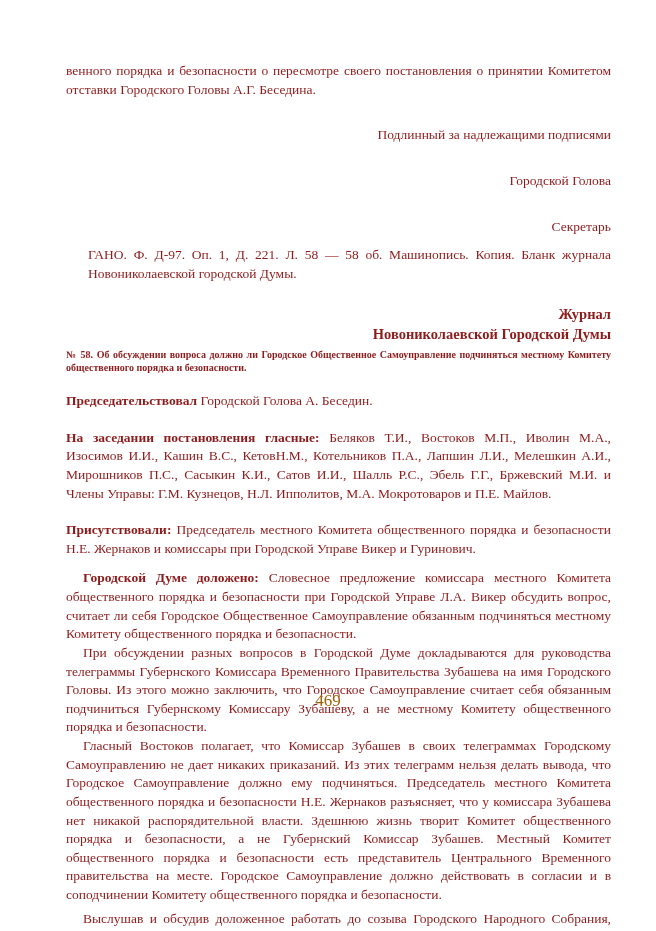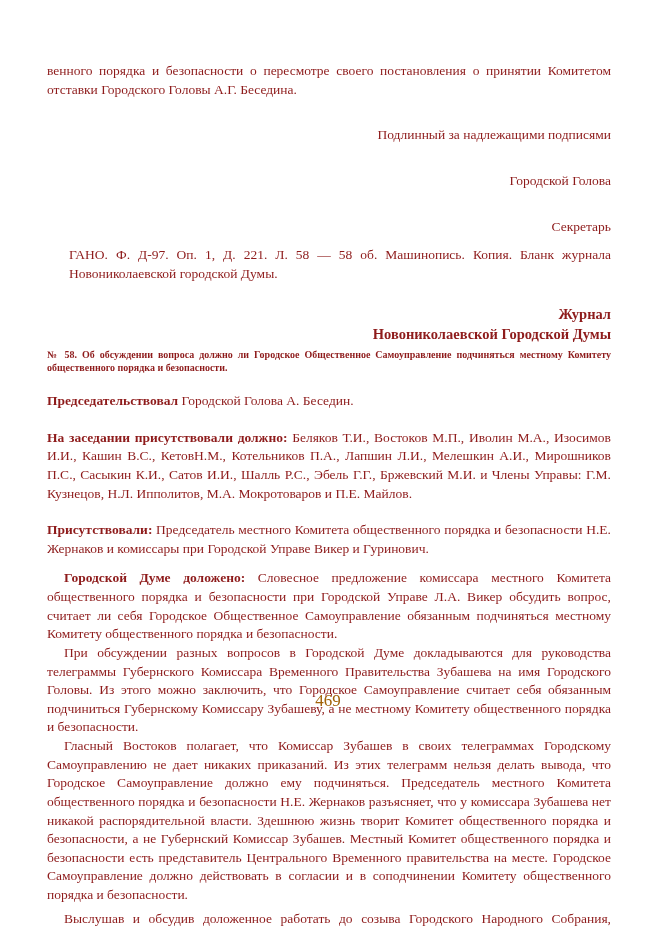--- a/index.html
+++ b/index.html
@@ -6,21 +6,21 @@
   html, body { width: 656px; height: 931px; background: #ffffff; }
   body {
     font-family: "Liberation Serif", serif;
     color: #8e1b1b;
     position: relative;
   }
   .page {
     position: relative;
     width: 656px;
     height: 741px;
-    padding: 62px 45px 0 47px;
+    padding: 62px 45px 0 66px;
   }
   p, .line {
     font-size: 13.5px;
     line-height: 1.38;
     text-align: justify;
   }
   b { font-weight: bold; }
   .sig-line { margin-top: 27px; text-align: right; }
   .continuation { margin-bottom: 2px; }
   .archive { margin-top: 10px; margin-left: 22px; }
@@ -75,21 +75,21 @@
   <div class="heading-block">
     <div class="h-line">Журнал</div>
     <div class="h-line">Новониколаевской Городской Думы</div>
   </div>
 
 
   <p class="title-para">№ 58. Об обсуждении вопроса должно ли Городское Общественное Самоуправление подчиняться местному Комитету общественного порядка и безопасности.</p>
 
   <p class="meta-para"><b>Председательствовал</b><span> Городской Голова А. Беседин.</span></p>
 
-  <p class="meta-para"><b>На заседании присутствовали должно:</b><span> Беляков Т.И., Востоков М.П., Иволин М.А., Изосимов И.И., Кашин В.С., КетовН.М., Котельников П.А., Лапшин Л.И., Мелешкин А.И., Мирошников П.С., Сасыкин К.И., Сатов И.И., Шалль Р.С., Эбель Г.Г., Бржевский М.И. и Члены Управы: Г.М. Кузнецов, Н.Л. Ипполитов, М.А. Мокротоваров и П.Е. Майлов.</span></p>
+  <p class="meta-para"><b>На заседании постановления гласные:</b><span> Беляков Т.И., Востоков М.П., Иволин М.А., Изосимов И.И., Кашин В.С., КетовН.М., Котельников П.А., Лапшин Л.И., Мелешкин А.И., Мирошников П.С., Сасыкин К.И., Сатов И.И., Шалль Р.С., Эбель Г.Г., Бржевский М.И. и Члены Управы: Г.М. Кузнецов, Н.Л. Ипполитов, М.А. Мокротоваров и П.Е. Майлов.</span></p>
 
   <p class="meta-para"><b>Присутствовали:</b><span> Председатель местного Комитета общественного порядка и безопасности Н.Е. Жернаков и комиссары при Городской Управе Викер и Гуринович.</span></p>
 
   <p class="report-para"><b>Городской Думе доложено:</b><span> Словесное предложение комиссара местного Комитета общественного порядка и безопасности при Городской Управе Л.А. Викер обсудить вопрос, считает ли себя Городское Общественное Самоуправление обязанным подчиняться местному Комитету общественного порядка и безопасности.</span></p>
 
   <p class="body-para">При обсуждении разных вопросов в Городской Думе докладываются для руководства телеграммы Губернского Комиссара Временного Правительства Зубашева на имя Городского Головы. Из этого можно заключить, что Городское Самоуправление считает себя обязанным подчиниться Губернскому Комиссару Зубашеву, а не местному Комитету общественного порядка и безопасности.</p>
 
   <p class="body-para">Гласный Востоков полагает, что Комиссар Зубашев в своих телеграммах Городскому Самоуправлению не дает никаких приказаний. Из этих телеграмм нельзя делать вывода, что Городское Самоуправление должно ему подчиняться. Председатель местного Комитета общественного порядка и безопасности Н.Е. Жернаков разъясняет, что у комиссара Зубашева нет никакой распорядительной власти. Здешнюю жизнь творит Комитет общественного порядка и безопасности, а не Губернский Комиссар Зубашев. Местный Комитет общественного порядка и безопасности есть представитель Центрального Временного правительства на месте. Городское Самоуправление должно действовать в согласии и в соподчинении Комитету общественного порядка и безопасности.</p>
 
   <p class="body-para resolution-para">Выслушав и обсудив доложенное работать до созыва Городского Народного Собрания, Городская Дума единогласно ПОСТАНОВИЛА: признать, что работа Городской Думы должна протекать в соподчинении местному Комитету общественного порядка и безопасности, как единственному представителю Временного Правительства в городе Новониколаевске.</p>

